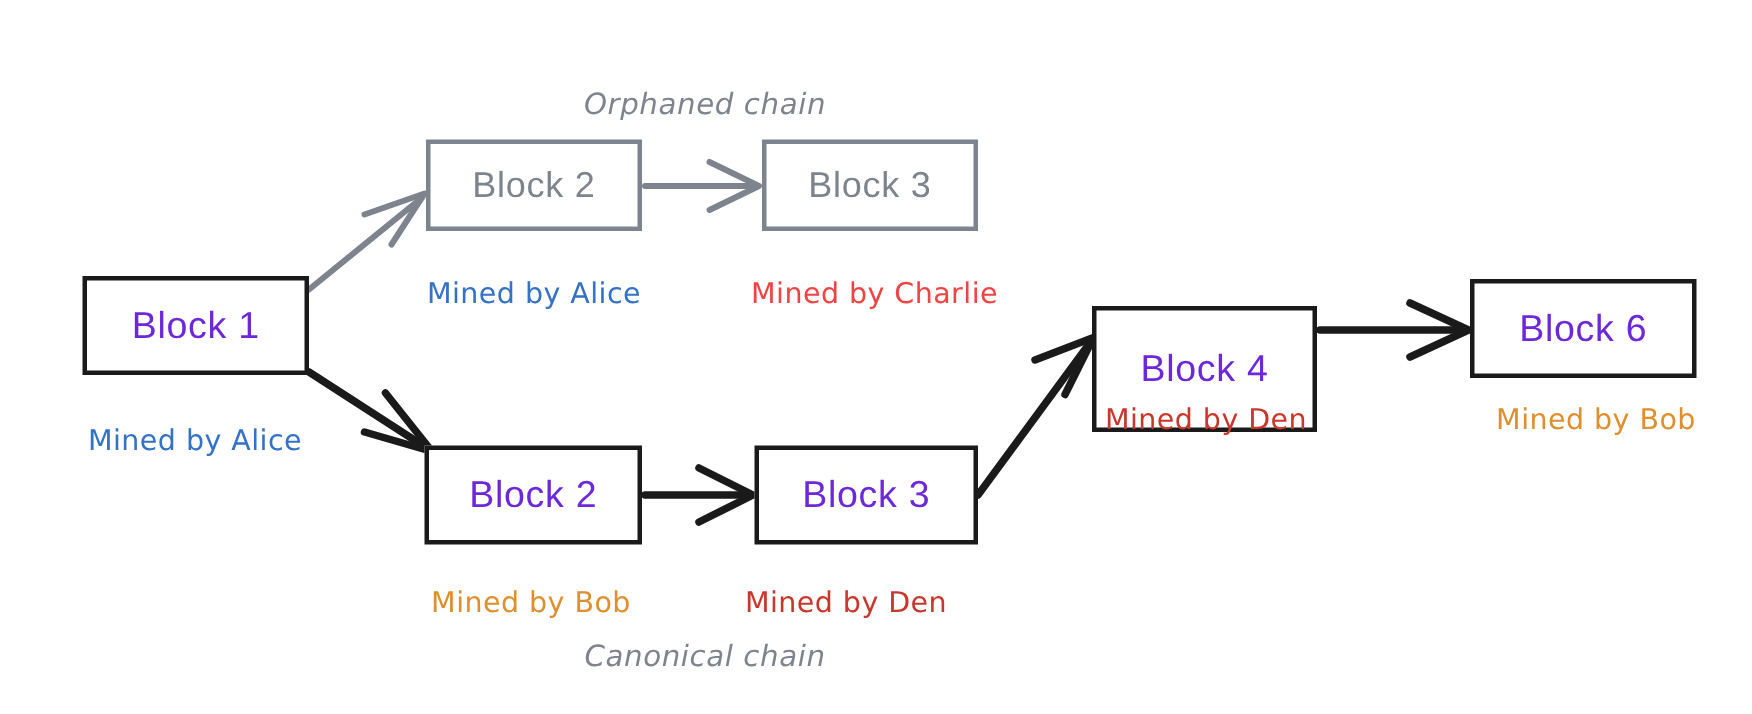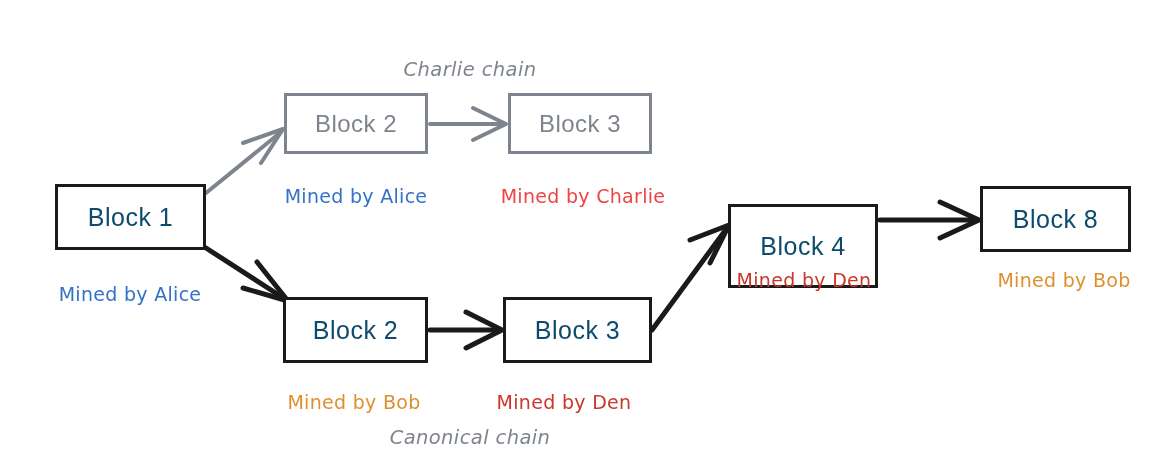--- a/index.html
+++ b/index.html
@@ -25,21 +25,21 @@
     box-sizing: border-box;
     display: flex;
     align-items: center;
     justify-content: center;
     background: #ffffff;
     font-family: Liberation Sans, sans-serif;
     letter-spacing: 0.5px;
   }
   .block.solid {
     border: 3.5px solid #1a1a1a;
-    color: #0c4a6e;
+    color: #6d28d9;
     font-size: 25px;
   }
   .block.ghost {
     border: 3px solid #7e848d;
     color: #7e848d;
     font-size: 24px;
   }
   .caption {
     position: absolute;
     font-family: "DejaVu Sans", sans-serif;
@@ -117,32 +117,32 @@
 
 <div class="block solid" style="left:503px; top:297px; width:149px; height:66px;">
   <span>Block 3</span>
 </div>
 
 <div class="block solid" style="left:728px; top:204px; width:150px; height:84px;">
   <span>Block 4</span>
 </div>
 
 <div class="block solid" style="left:980px; top:186px; width:151px; height:66px;">
-  <span>Block 8</span>
+  <span>Block 6</span>
 </div>
 
 <div class="caption" style="left:130px; top:283px; transform:translateX(-50%); color:#3372c6;">Mined by Alice</div>
 
 <div class="caption" style="left:356px; top:185px; transform:translateX(-50%); color:#3372c6;">Mined by Alice</div>
 
 <div class="caption" style="left:583px; top:185px; transform:translateX(-50%); color:#ef4444;">Mined by Charlie</div>
 
 <div class="caption" style="left:354px; top:391px; transform:translateX(-50%); color:#df8f2d;">Mined by Bob</div>
 
 <div class="caption" style="left:564px; top:391px; transform:translateX(-50%); color:#c9372c;">Mined by Den</div>
 
 <div class="caption" style="left:804px; top:269px; transform:translateX(-50%); color:#c9372c;">Mined by Den</div>
 
 <div class="caption" style="left:1064px; top:269px; transform:translateX(-50%); color:#df8f2d;">Mined by Bob</div>
 
-<div class="chain-label" style="left:470px; top:58px; transform:translateX(-50%);">Charlie chain</div>
+<div class="chain-label" style="left:470px; top:58px; transform:translateX(-50%);">Orphaned chain</div>
 
 <div class="chain-label" style="left:470px; top:426px; transform:translateX(-50%);">Canonical chain</div>
 
 </body></html>

